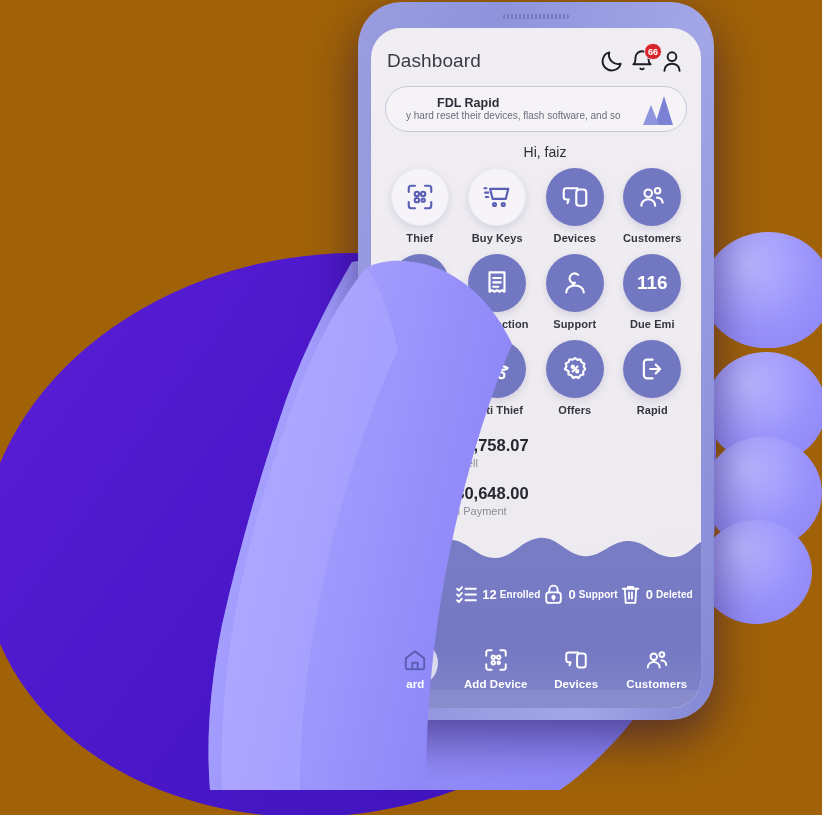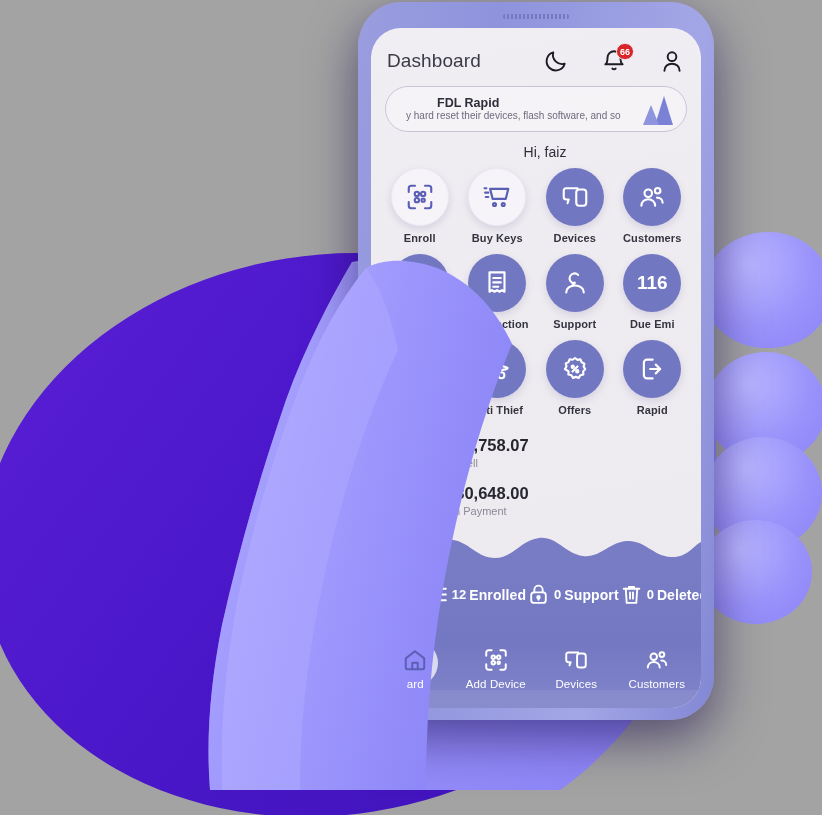--- a/index.html
+++ b/index.html
@@ -3,21 +3,21 @@
 <meta charset="utf-8">
 <title>Dashboard Mobile App Mockup</title>
 <style>
   * { margin:0; padding:0; box-sizing:border-box; }
   html, body {
     width:822px; height:815px;
     background:#000;
     overflow:hidden;
     font-family:"Liberation Sans", sans-serif;
   }
-  #scene { position:relative; width:822px; height:815px; background:#a3a3a3; }
+  #scene { position:relative; width:822px; height:815px; background:#a16207; }
 
   
   .blob {
     position:absolute;
     left:-20px; top:255px;
     width:700px; height:560px;
     border-radius:50%;
     background:linear-gradient(135deg,#5b1fd6 0%,#4a17c9 45%,#3b13b5 100%);
     transform:rotate(-9deg);
   }
@@ -62,21 +62,21 @@
     background:linear-gradient(170deg,#f1eef3 0%,#efecf1 40%,#ece9ef 100%);
     overflow:hidden;
   }
 
   
   .appbar {
     display:flex; align-items:center; justify-content:space-between;
     padding:20px 16px 6px 16px;
   }
   .app-title { font-size:19px; color:#3b3b46; font-weight:400; letter-spacing:.1px; }
-  .appbar-icons { display:flex; align-items:flex-end; gap:32px; }
+  .appbar-icons { display:flex; align-items:flex-end; gap:4px; }
   .icn { position:relative; width:26px; height:26px; color:#1d1d26; }
   .icn svg { display:block; width:26px; height:26px; }
   .badge {
     position:absolute; right:-7px; top:-5px;
     min-width:17px; height:17px; padding:0 3px;
     border-radius:9px; background:#d7262b;
     color:#fff; font-size:9px; font-weight:700;
     display:flex; align-items:center; justify-content:center;
     border:1.5px solid #f0edf2;
   }
@@ -141,34 +141,34 @@
     position:absolute; left:0; right:0; top:38px; bottom:0;
     background:linear-gradient(180deg,#787cc4 0%,#7478c2 55%,#8185ca 100%);
   }
   .stats-row {
     display:grid; grid-template-columns:repeat(4,1fr);
     padding:18px 6px 6px 6px;
   }
   .stat { display:flex; flex-direction:row; align-items:center; gap:3px; color:#fff; }
   .stat svg { width:25px; height:25px; display:block; }
   .stat-num { font-size:13px; font-weight:700; }
-  .stat-cap { font-size:14px; font-weight:700; letter-spacing:.1px; }
+  .stat-cap { font-size:10px; font-weight:700; letter-spacing:.1px; }
 
   
   .navbar {
     position:absolute; left:0; right:0; bottom:18px;
     display:grid; grid-template-columns:repeat(4,1fr);
     padding:0 4px;
   }
   .nav-item {
     display:flex; flex-direction:column; align-items:center; gap:5px;
     color:#ffffff; position:relative;
   }
   .nav-item svg { width:26px; height:26px; display:block; }
-  .nav-label { font-size:11.5px; font-weight:400; letter-spacing:.1px; }
+  .nav-label { font-size:11.5px; font-weight:700; letter-spacing:.1px; }
   .nav-item.active::before {
     content:""; position:absolute; left:50%; top:-7px;
     transform:translateX(-50%);
     width:46px; height:46px; border-radius:50%;
     background:rgba(255,255,255,.72);
   }
   .nav-item.active svg, .nav-item.active .nav-label { position:relative; z-index:2; }
   .nav-item.active svg { color:#5a5fb5; }
 
   .nav-rail {
@@ -288,21 +288,21 @@
               <path d="M3 8V5a2 2 0 0 1 2-2h3"></path>
                 <path d="M16 3h3a2 2 0 0 1 2 2v3"></path>
               <path d="M21 16v3a2 2 0 0 1-2 2h-3"></path>
                 <path d="M8 21H5a2 2 0 0 1-2-2v-3"></path>
               <circle cx="9.5" cy="9.5" r="1.7"></circle>
                 <circle cx="14.5" cy="9.5" r="1.7"></circle>
               <circle cx="9.5" cy="14.5" r="1.7"></circle>
                 <circle cx="14.5" cy="14.5" r="1.3"></circle>
             </svg>
           </div>
-          <div class="tile-label">Enroll</div>
+          <div class="tile-label">Thief</div>
         </div>
 
         <div class="tile">
           <div class="tile-circle light">
             <svg viewBox="0 0 24 24" fill="none" stroke="currentColor" stroke-width="1.7" stroke-linecap="round" stroke-linejoin="round">
               <path d="M2 5h1.5"></path>
                 <path d="M2.5 8.5H5"></path>
                 <path d="M3 12h2"></path>
               <path d="M6.5 5.5H21l-2 8H8.5z"></path>
               <circle cx="10" cy="18" r="1.2"></circle>

